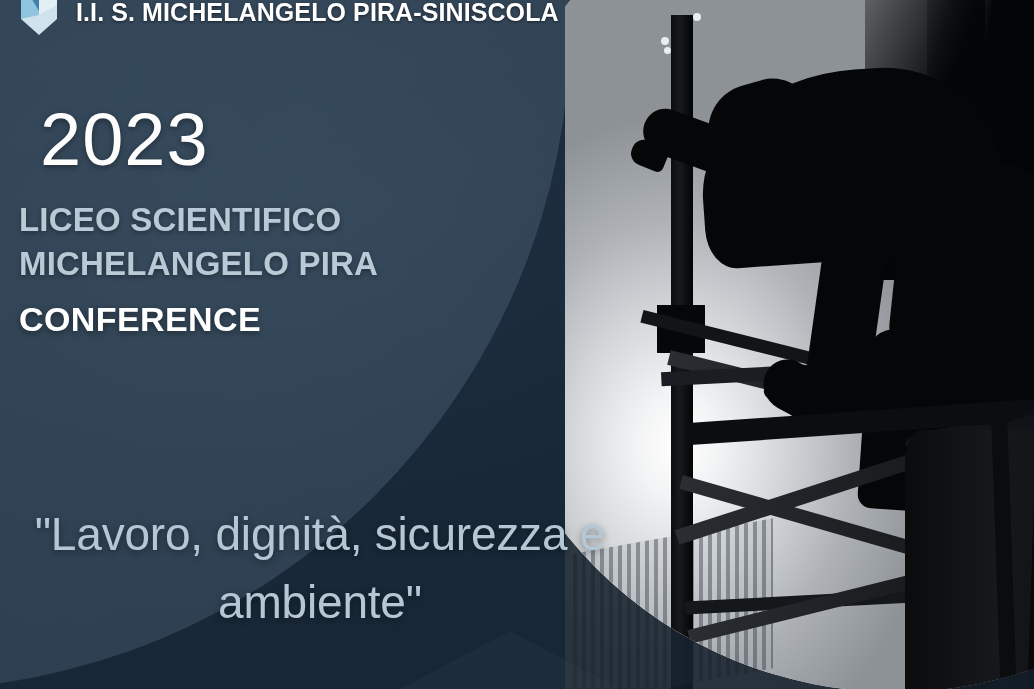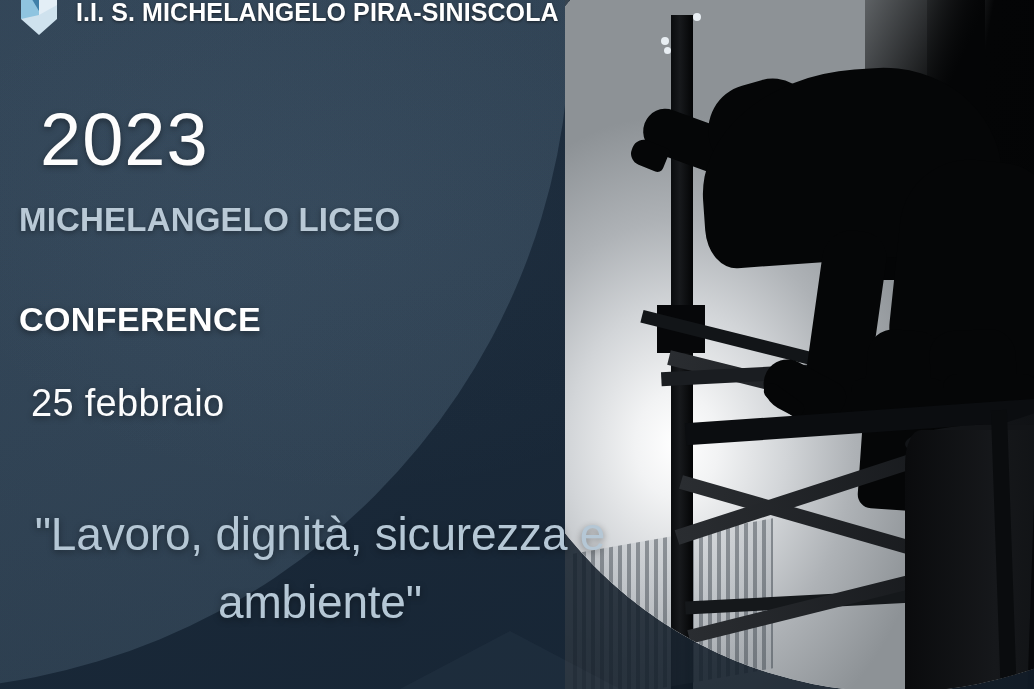--- a/index.html
+++ b/index.html
@@ -436,26 +436,26 @@
       </svg>
     </div>
     <div class="header-title">I.I. S. MICHELANGELO PIRA-SINISCOLA</div>
   </div>
 
   <div class="content">
 
     <div class="year">2023</div>
 
     <div class="school">
-      <span class="quote-line">MICHELANGELO LICEO</span>
+      <span class="quote-line">LICEO SCIENTIFICO</span>
+      <span class="quote-line">MICHELANGELO PIRA</span>
     </div>
 
     <div class="conference">CONFERENCE</div>
 
-    <div class="date">25 febbraio</div>
 
     <div class="quote">
       <span class="quote-line">"Lavoro, dignità, sicurezza e</span>
       <span class="quote-line">ambiente"</span>
     </div>
 
   </div>
 </div>
 
 </body></html>

